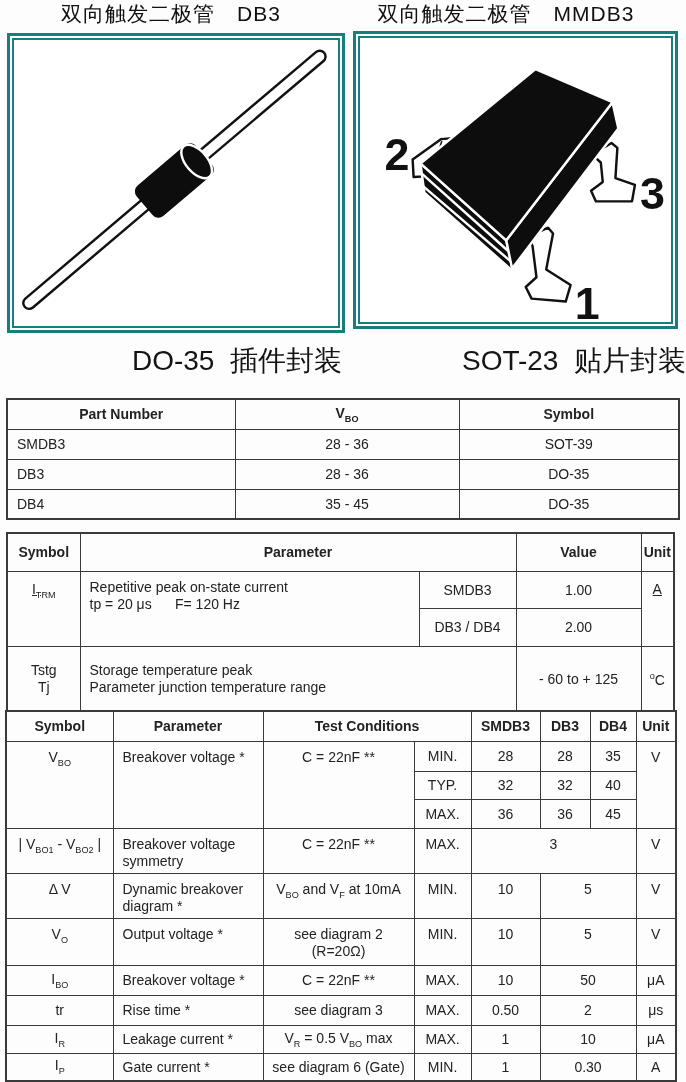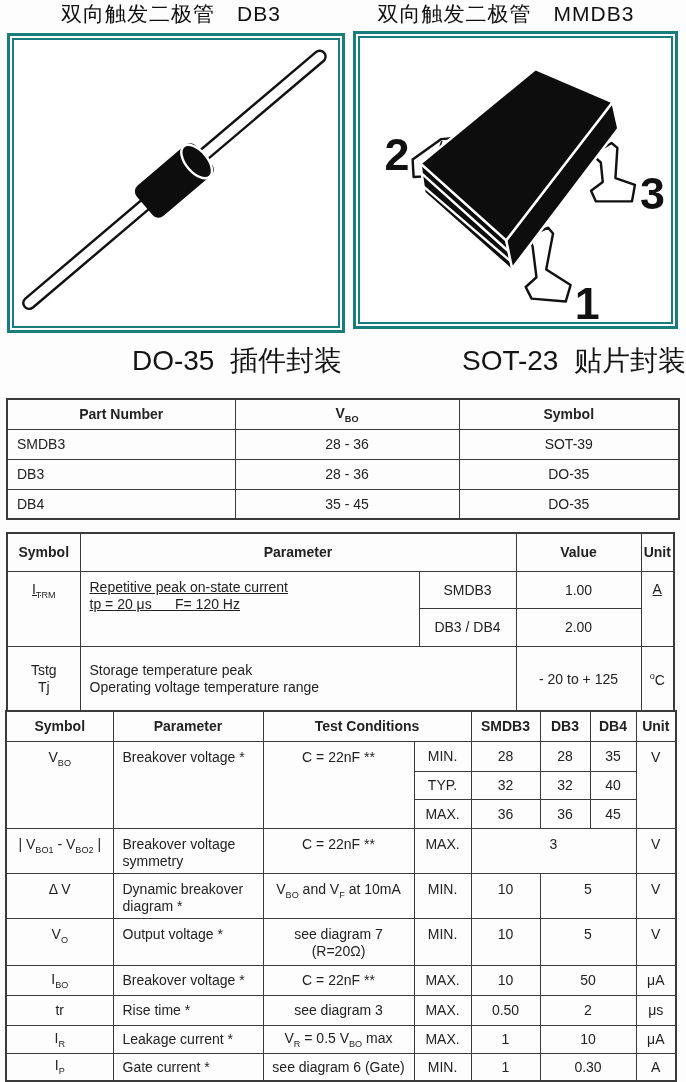--- a/index.html
+++ b/index.html
@@ -46,21 +46,21 @@
   table, td, th{border:1px solid var(--line);}
   table{border-width:2px;}
   th{font-weight:bold;font-size:14px;padding:2px;}
   td{padding:2px 4px;text-align:center;vertical-align:middle;}
   td.left{text-align:left;padding-left:9px;}
   td.top{vertical-align:top;padding-top:7px;}
   td.toptall{vertical-align:top;padding-top:9px;text-decoration:underline;}
   sub{font-size:0.65em;}
   sup{font-size:0.65em;}
   .ln{display:block;line-height:1.25;}
-  .pre{white-space:pre-wrap;text-decoration:underline;}
+  .pre{white-space:pre-wrap;}
 </style>
 </head>
 <body>
 
 <div class="abs panel-title" style="left:0;top:4;width:342px">双向触发二极管　DB3</div>
 <div class="abs panel-title" style="left:336px;top:4;width:340px">双向触发二极管　MMDB3</div>
 
 <div class="abs frame" style="left:7px;top:33px;width:338px;height:300px">
   <div class="frame-inner">
     <svg viewBox="0 0 332 294" preserveAspectRatio="none">
@@ -157,23 +157,23 @@
     <td>DB3 / DB4</td>
     <td>2.00</td>
   </tr>
   <tr style="height:67px">
     <td>
       <span class="ln">Tstg</span>
       <span class="ln">Tj</span>
     </td>
     <td colspan="2" class="left">
       <span class="ln">Storage temperature peak</span>
-      <span class="ln">Operating voltage temperature range</span>
-    </td>
-    <td>- 20 to + 125</td>
+      <span class="ln">Parameter junction temperature range</span>
+    </td>
+    <td>- 60 to + 125</td>
     <td><sup>o</sup>C</td>
   </tr>
 </tbody>
   </table>
 
 <table class="abs" style="left:5px;top:710px;width:670px">
   <colgroup>
     <col style="width:107px">
       <col style="width:150px">
       <col style="width:151px">
@@ -239,21 +239,21 @@
     <td class="top">MIN.</td>
     <td class="top">10</td>
     <td colspan="2" class="top">5</td>
     <td class="top">V</td>
   </tr>
 
   <tr style="height:47px">
     <td class="top">V<sub>O</sub></td>
     <td class="left top">Output voltage *</td>
     <td class="top">
-      <span class="ln">see diagram 7</span>
+      <span class="ln">see diagram 2</span>
       <span class="ln">(R=20Ω)</span>
     </td>
     <td class="top">MIN.</td>
     <td class="top">10</td>
     <td colspan="2" class="top">5</td>
     <td class="top">V</td>
   </tr>
 
   <tr style="height:30px">
     <td>I<sub>BO</sub></td>

